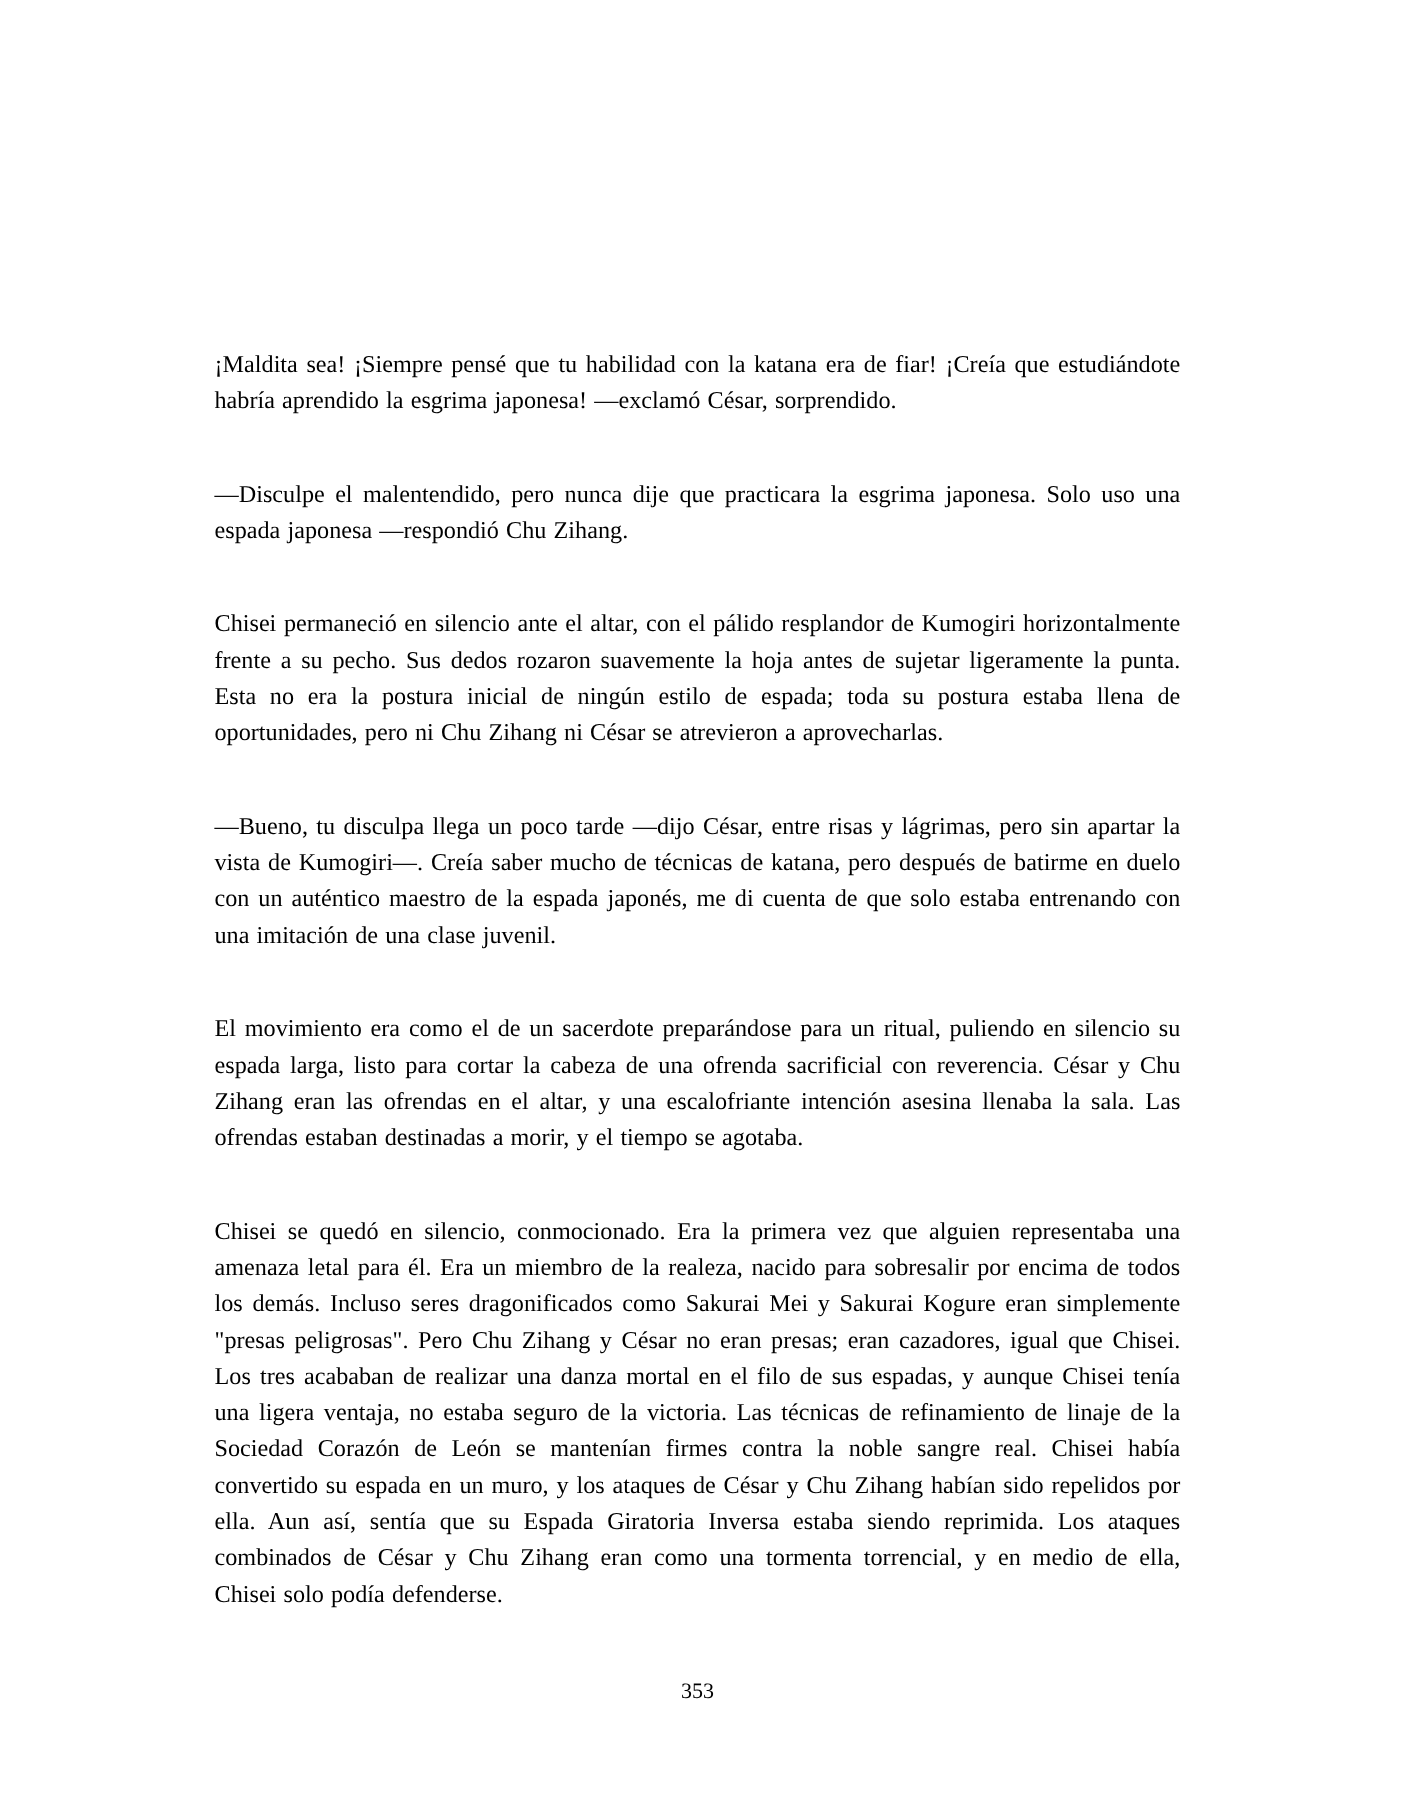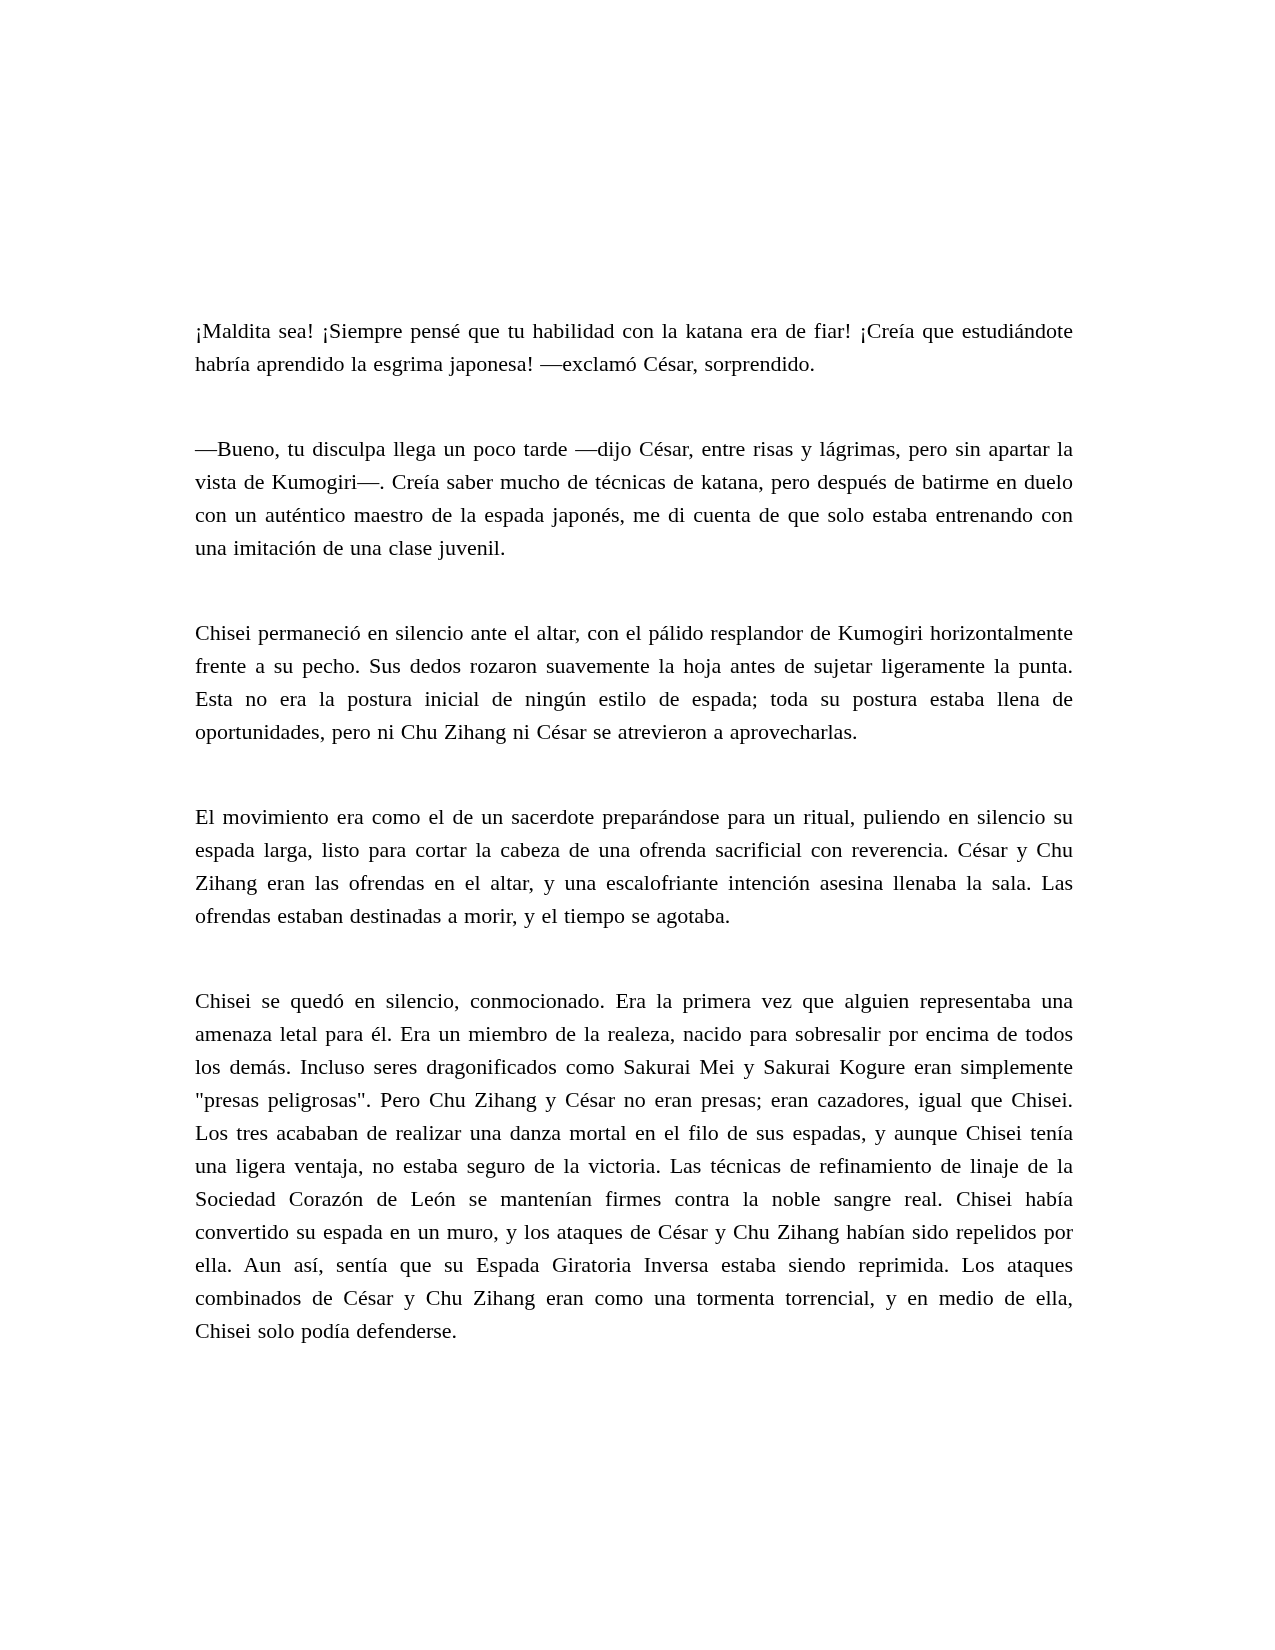--- a/index.html
+++ b/index.html
@@ -47,18 +47,20 @@
     line-height: 24px;
     color: #000000;
   }
 </style>
 </head>
 <body>
 
 <div class="page">
   <div class="content">
     <p>¡Maldita sea! ¡Siempre pensé que tu habilidad con la katana era de fiar! ¡Creía que estudiándote habría aprendido la esgrima japonesa! —exclamó César, sorprendido.</p>
+    <p>—Disculpe el malentendido, pero nunca dije que practicara la esgrima japonesa. Solo uso una espada japonesa —respondió Chu Zihang.</p>
+    <p>Chisei permaneció en silencio ante el altar, con el pálido resplandor de Kumogiri horizontalmente frente a su pecho. Sus dedos rozaron suavemente la hoja antes de sujetar ligeramente la punta. Esta no era la postura inicial de ningún estilo de espada; toda su postura estaba llena de oportunidades, pero ni Chu Zihang ni César se atrevieron a aprovecharlas.</p>
     <p>—Bueno, tu disculpa llega un poco tarde —dijo César, entre risas y lágrimas, pero sin apartar la vista de Kumogiri—. Creía saber mucho de técnicas de katana, pero después de batirme en duelo con un auténtico maestro de la espada japonés, me di cuenta de que solo estaba entrenando con una imitación de una clase juvenil.</p>
-    <p>Chisei permaneció en silencio ante el altar, con el pálido resplandor de Kumogiri horizontalmente frente a su pecho. Sus dedos rozaron suavemente la hoja antes de sujetar ligeramente la punta. Esta no era la postura inicial de ningún estilo de espada; toda su postura estaba llena de oportunidades, pero ni Chu Zihang ni César se atrevieron a aprovecharlas.</p>
     <p>El movimiento era como el de un sacerdote preparándose para un ritual, puliendo en silencio su espada larga, listo para cortar la cabeza de una ofrenda sacrificial con reverencia. César y Chu Zihang eran las ofrendas en el altar, y una escalofriante intención asesina llenaba la sala. Las ofrendas estaban destinadas a morir, y el tiempo se agotaba.</p>
     <p>Chisei se quedó en silencio, conmocionado. Era la primera vez que alguien representaba una amenaza letal para él. Era un miembro de la realeza, nacido para sobresalir por encima de todos los demás. Incluso seres dragonificados como Sakurai Mei y Sakurai Kogure eran simplemente "presas peligrosas". Pero Chu Zihang y César no eran presas; eran cazadores, igual que Chisei. Los tres acababan de realizar una danza mortal en el filo de sus espadas, y aunque Chisei tenía una ligera ventaja, no estaba seguro de la victoria. Las técnicas de refinamiento de linaje de la Sociedad Corazón de León se mantenían firmes contra la noble sangre real. Chisei había convertido su espada en un muro, y los ataques de César y Chu Zihang habían sido repelidos por ella. Aun así, sentía que su Espada Giratoria Inversa estaba siendo reprimida. Los ataques combinados de César y Chu Zihang eran como una tormenta torrencial, y en medio de ella, Chisei solo podía defenderse.</p>
   </div>
+  <div class="page-number">353</div>
 </div>
 
 </body></html>

